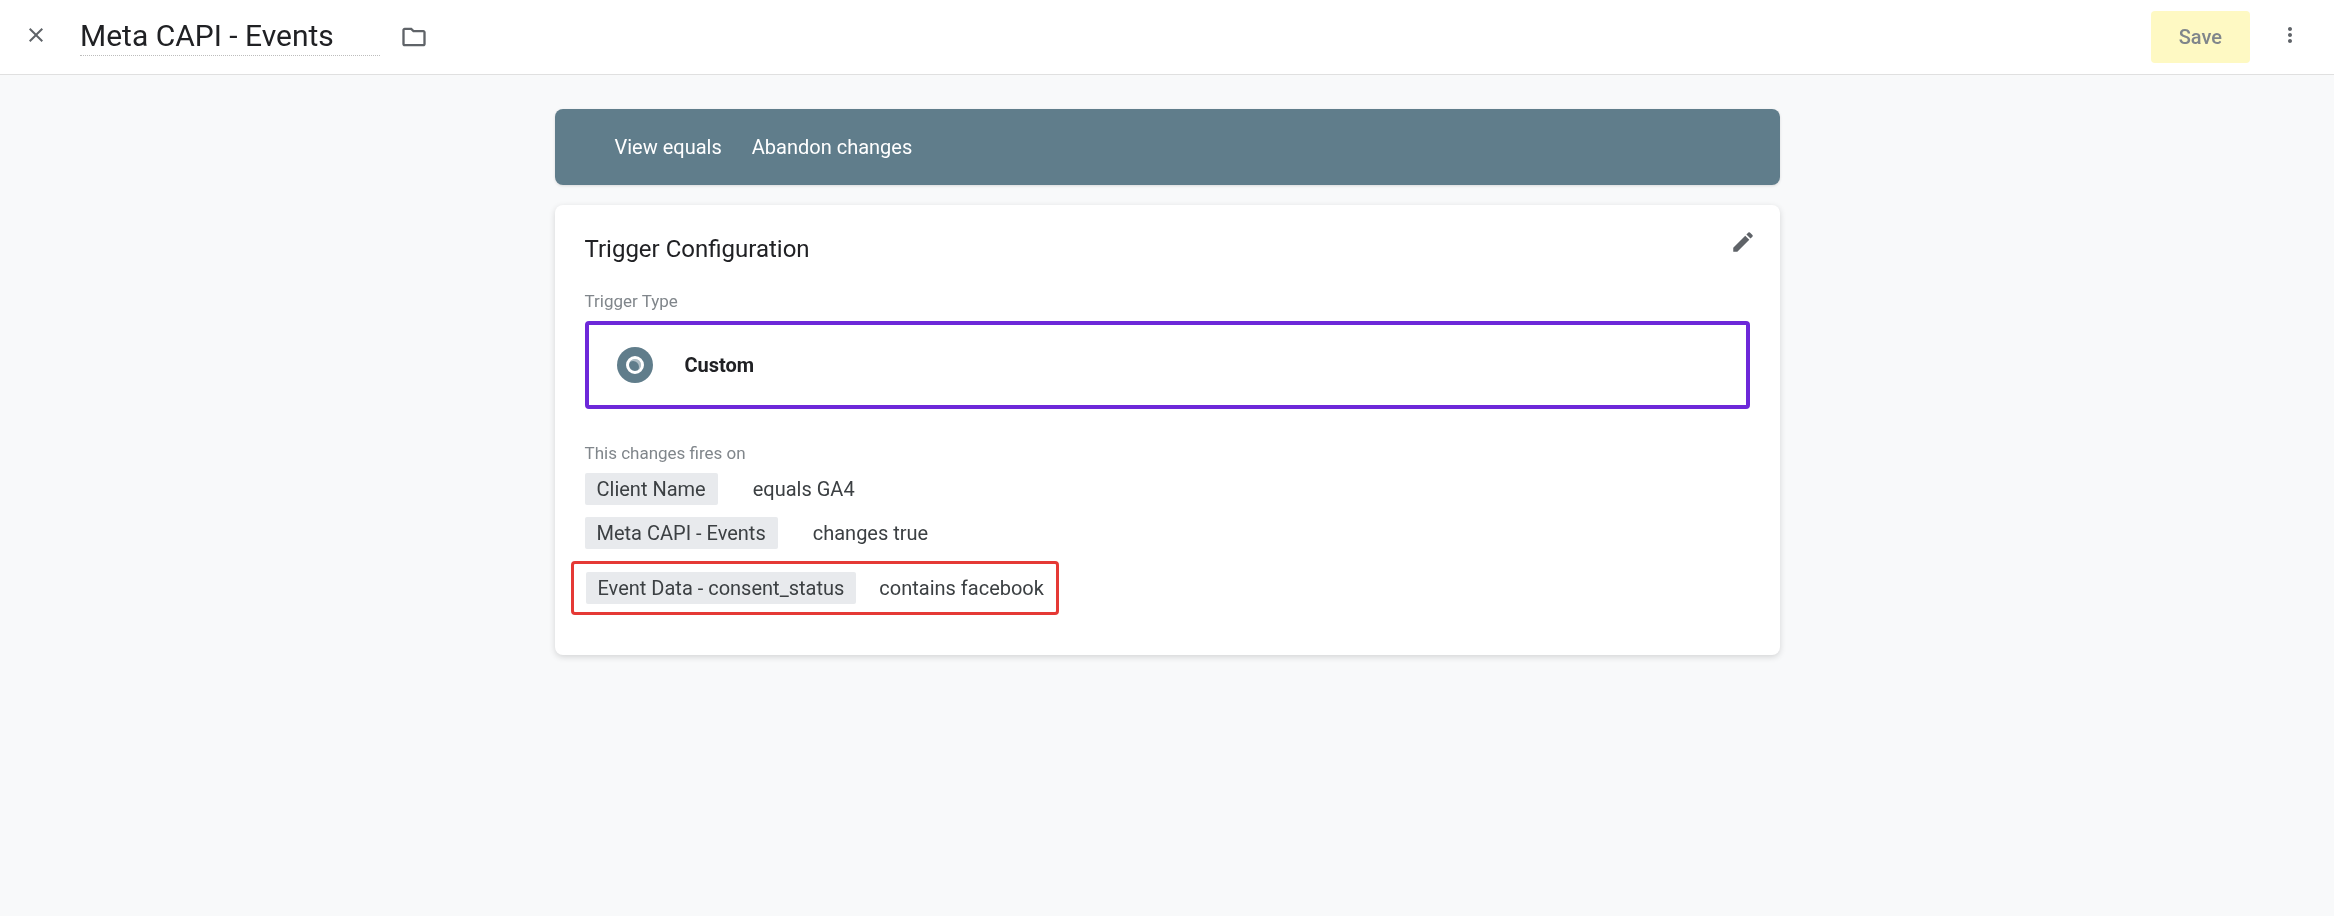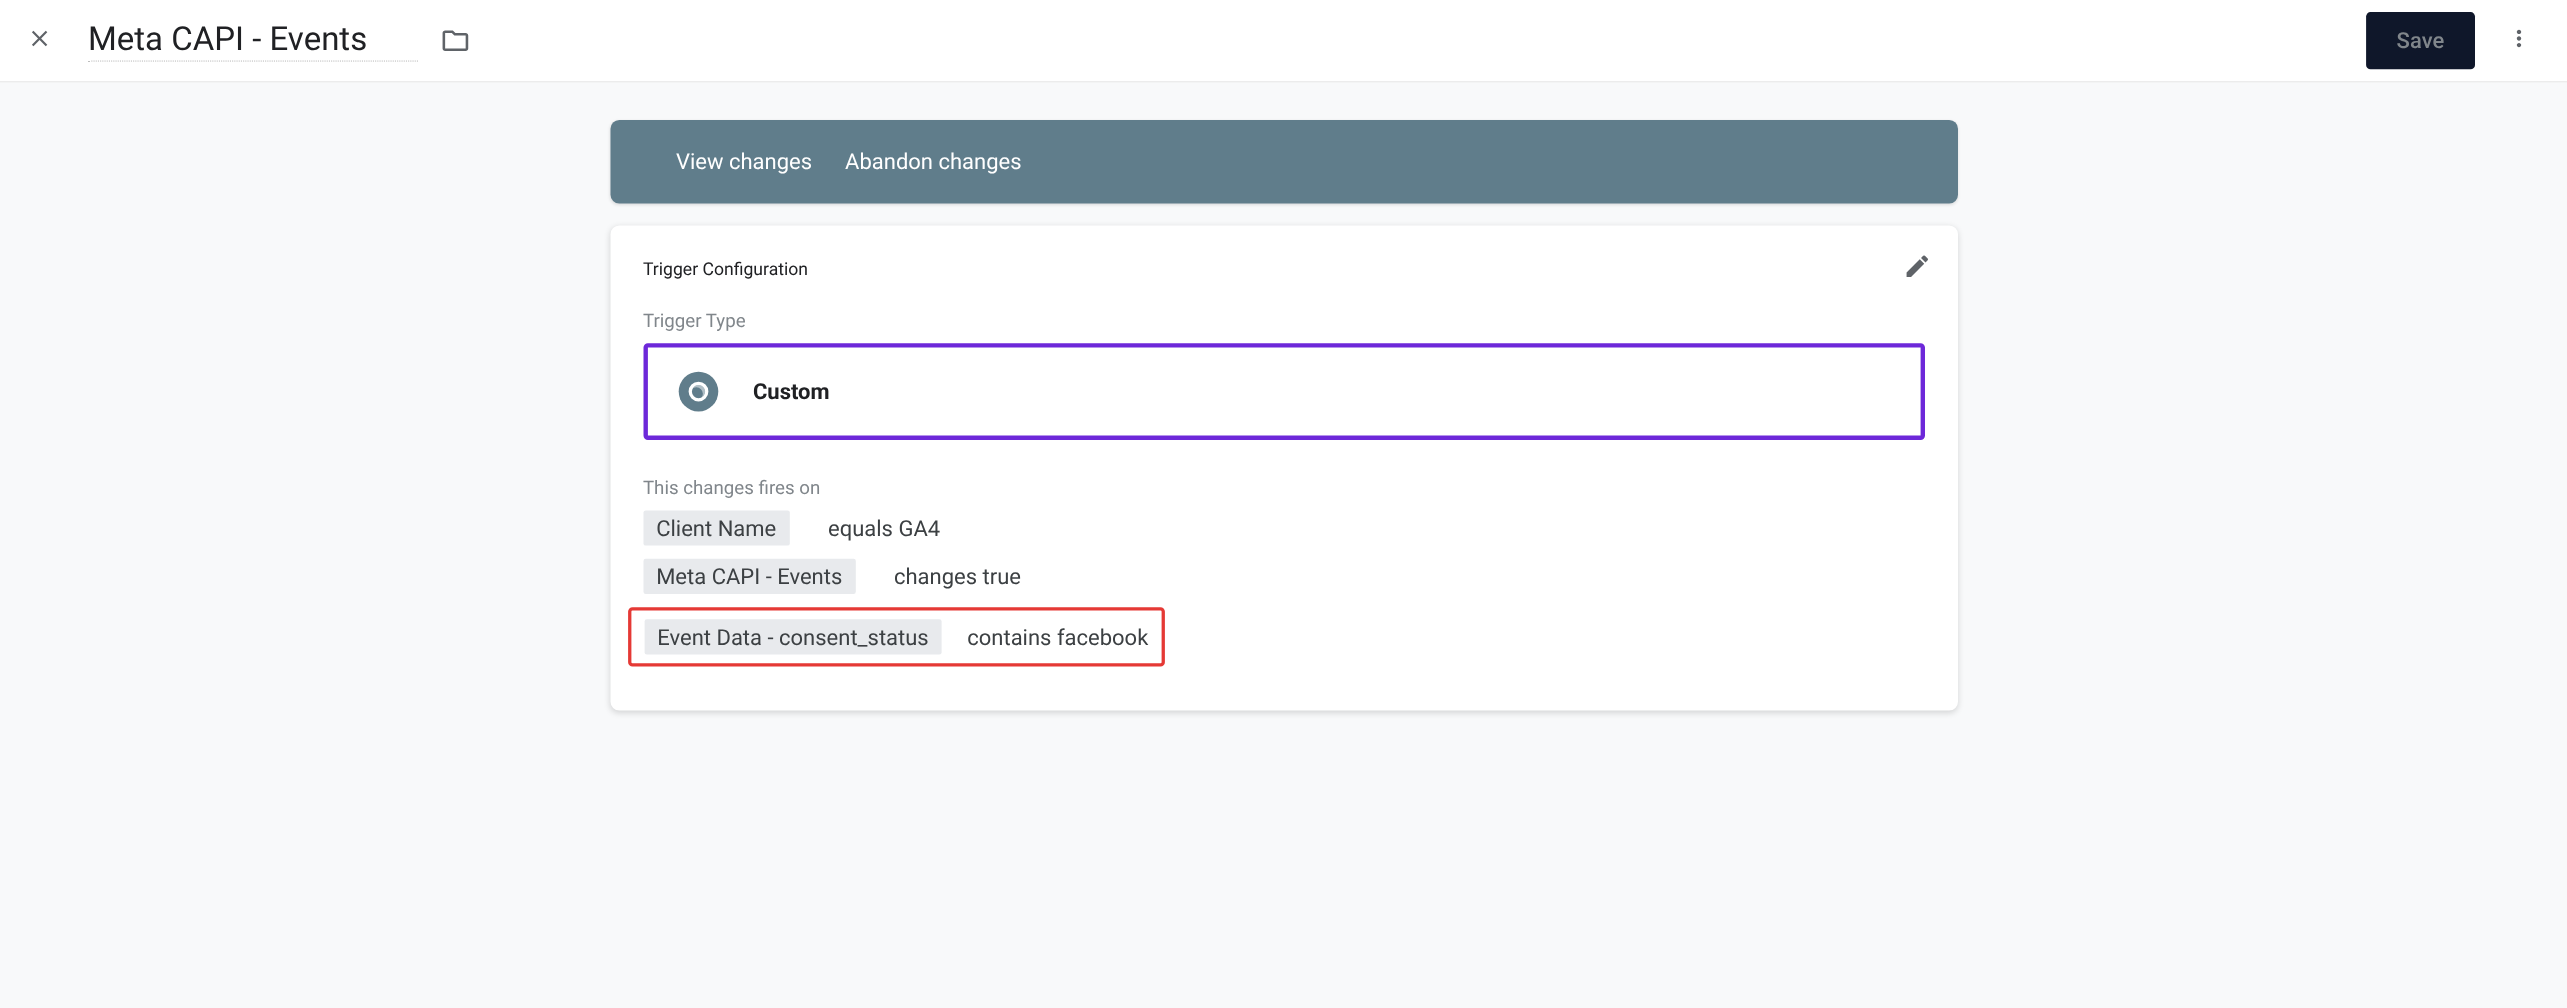--- a/index.html
+++ b/index.html
@@ -40,21 +40,21 @@
     }
     .folder-icon {
       margin-left: 20px;
       color: #5f6368;
       display: inline-flex;
     }
     .spacer {
       flex: 1;
     }
     .save-btn {
-      background: #0f172a;
+      background: #fef9c3;
       color: #80868b;
       border: none;
       padding: 14px 28px;
       font-size: 20px;
       border-radius: 4px;
       cursor: pointer;
       font-weight: 500;
     }
     .more-btn {
       margin-left: 20px;
@@ -93,21 +93,21 @@
       font-size: 20px;
     }
     .card {
       background: #fff;
       border-radius: 8px;
       padding: 30px 30px 40px 30px;
       box-shadow: 0 2px 6px rgba(0,0,0,0.15);
       position: relative;
     }
     .card-title {
-      font-size: 16px;
+      font-size: 24px;
       color: #202124;
       margin-bottom: 28px;
     }
     .edit-icon {
       position: absolute;
       top: 24px;
       right: 24px;
       color: #5f6368;
       cursor: pointer;
     }
@@ -200,21 +200,21 @@
     <svg width="24" height="24" viewBox="0 0 24 24">
         <path d="M12 8c1.1 0 2-.9 2-2s-.9-2-2-2-2 .9-2 2 .9 2 2 2zm0 2c-1.1 0-2 .9-2 2s.9 2 2 2 2-.9 2-2-.9-2-2-2zm0 6c-1.1 0-2 .9-2 2s.9 2 2 2 2-.9 2-2-.9-2-2-2z" fill="#5f6368"></path>
       </svg>
   </span>
 </div>
 
 <div class="content-area">
   <div class="inner">
 
     <div class="workspace-banner">
-      <span class="banner-link">View changes</span>
+      <span class="banner-link">View equals</span>
       <span class="banner-link">Abandon changes</span>
     </div>
 
     <div class="card">
       <span class="edit-icon">
         <svg width="26" height="26" viewBox="0 0 24 24">
             <path d="M3 17.25V21h3.75L17.81 9.94l-3.75-3.75L3 17.25zM20.71 7.04a1 1 0 0 0 0-1.41l-2.34-2.34a1 1 0 0 0-1.41 0l-1.83 1.83 3.75 3.75 1.83-1.83z" fill="#5f6368"></path>
           </svg>
       </span>
       <div class="card-title">Trigger Configuration</div>

